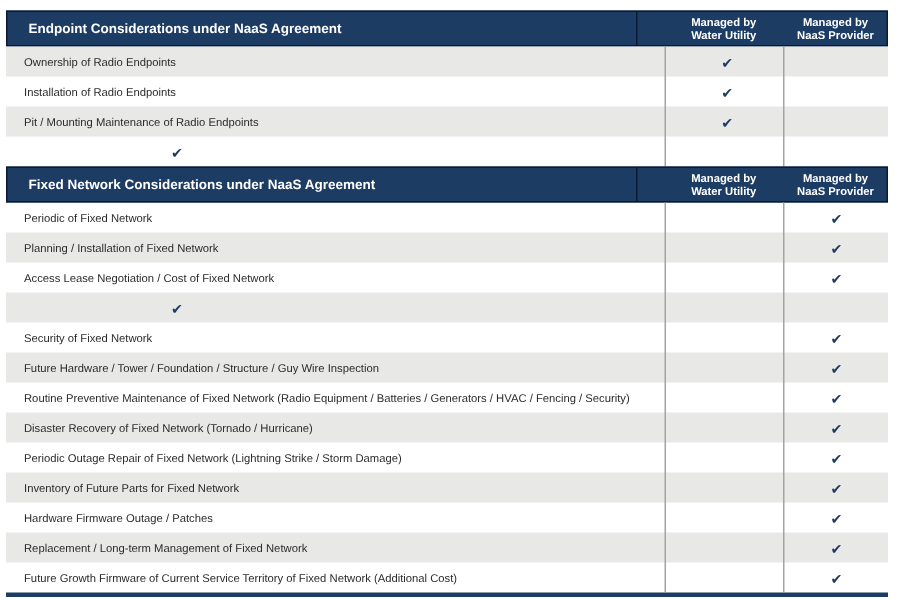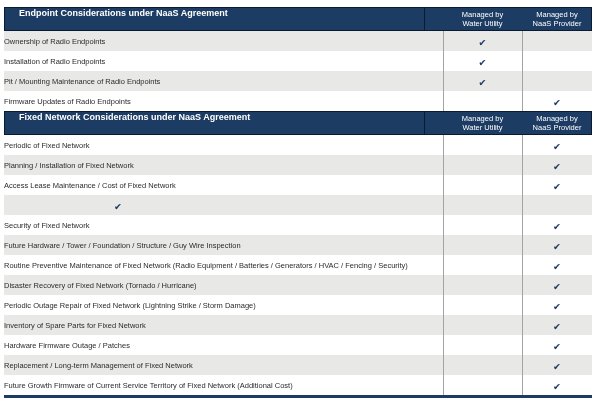--- a/index.html
+++ b/index.html
@@ -19,49 +19,49 @@
     position:relative;overflow:hidden;
   }
   .table{
     position:absolute;left:4px;top:7px;width:588px;
   }
   .band{
     position:relative;height:24px;
     background:var(--header-bg);
     border:1px solid var(--header-border);
     box-sizing:border-box;
-    display:flex;align-items:flex-start;
+    display:flex;align-items:center;
   }
   .band-title{
     padding-left:14px;
     font-weight:bold;font-size:9px;
     color:var(--header-text);
     white-space:nowrap;
   }
   .band-divider{
     position:absolute;left:419px;top:0;bottom:0;width:1px;
     background:var(--header-border);
   }
   .band-col{
     position:absolute;top:0;height:100%;
     display:flex;flex-direction:column;justify-content:center;
     text-align:center;color:var(--header-text);
-    font-weight:normal;font-size:7.5px;line-height:9px;
+    font-weight:bold;font-size:7.5px;line-height:9px;
   }
   .col-utility{left:438px;width:79px;}
   .col-provider{left:517px;width:70px;}
   .rows{position:relative;}
   .vline{position:absolute;top:0;bottom:0;width:1px;background:var(--divider);}
   .v1{left:439px;}
   .v2{left:518px;}
   .row{display:flex;height:20px;align-items:center;}
   .row.shaded{background:var(--shaded);}
   .row .label{
     width:439px;box-sizing:border-box;
-    font-size:7.5px;color:var(--body-text);white-space:nowrap;
+    font-size:7.5px;color:var(--body-text);white-space:nowrap;margin-left:12px;
   }
   .cell{text-align:center;line-height:1;}
   .cell-utility{width:79px;}
   .cell-provider{width:70px;}
   .check{
     display:none;
     font-family:"DejaVu Sans", sans-serif;
     font-size:9.5px;font-weight:bold;
     color:var(--check);line-height:1;
   }
@@ -113,21 +113,20 @@
     <div class="label">Pit / Mounting Maintenance of Radio Endpoints</div>
     <div class="cell cell-utility">
       <span class="check" style="display: inline;">✔</span>
     </div>
     <div class="cell cell-provider">
       
     </div>
   </div>
 
   <div class="row">
-    <div class="label">Firmware Updates of Radio Endpoints</div>
     <div class="cell cell-utility">
       
     </div>
     <div class="cell cell-provider">
       <span class="check" style="display: inline;">✔</span>
     </div>
   </div>
 </div>
   </div>
 
@@ -162,21 +161,21 @@
     <div class="label">Planning / Installation of Fixed Network</div>
     <div class="cell cell-utility">
       
     </div>
     <div class="cell cell-provider">
       <span class="check" style="display: inline;">✔</span>
     </div>
   </div>
 
   <div class="row">
-    <div class="label">Access Lease Maintenance / Cost of Fixed Network</div>
+    <div class="label">Access Lease Negotiation / Cost of Fixed Network</div>
     <div class="cell cell-utility">
       
     </div>
     <div class="cell cell-provider">
       <span class="check" style="display: inline;">✔</span>
     </div>
   </div>
 
   <div class="row shaded">
     <div class="cell cell-utility">
@@ -231,21 +230,21 @@
     <div class="label">Periodic Outage Repair of Fixed Network (Lightning Strike / Storm Damage)</div>
     <div class="cell cell-utility">
       
     </div>
     <div class="cell cell-provider">
       <span class="check" style="display: inline;">✔</span>
     </div>
   </div>
 
   <div class="row shaded">
-    <div class="label">Inventory of Spare Parts for Fixed Network</div>
+    <div class="label">Inventory of Future Parts for Fixed Network</div>
     <div class="cell cell-utility">
       
     </div>
     <div class="cell cell-provider">
       <span class="check" style="display: inline;">✔</span>
     </div>
   </div>
 
   <div class="row">
     <div class="label">Hardware Firmware Outage / Patches</div>

